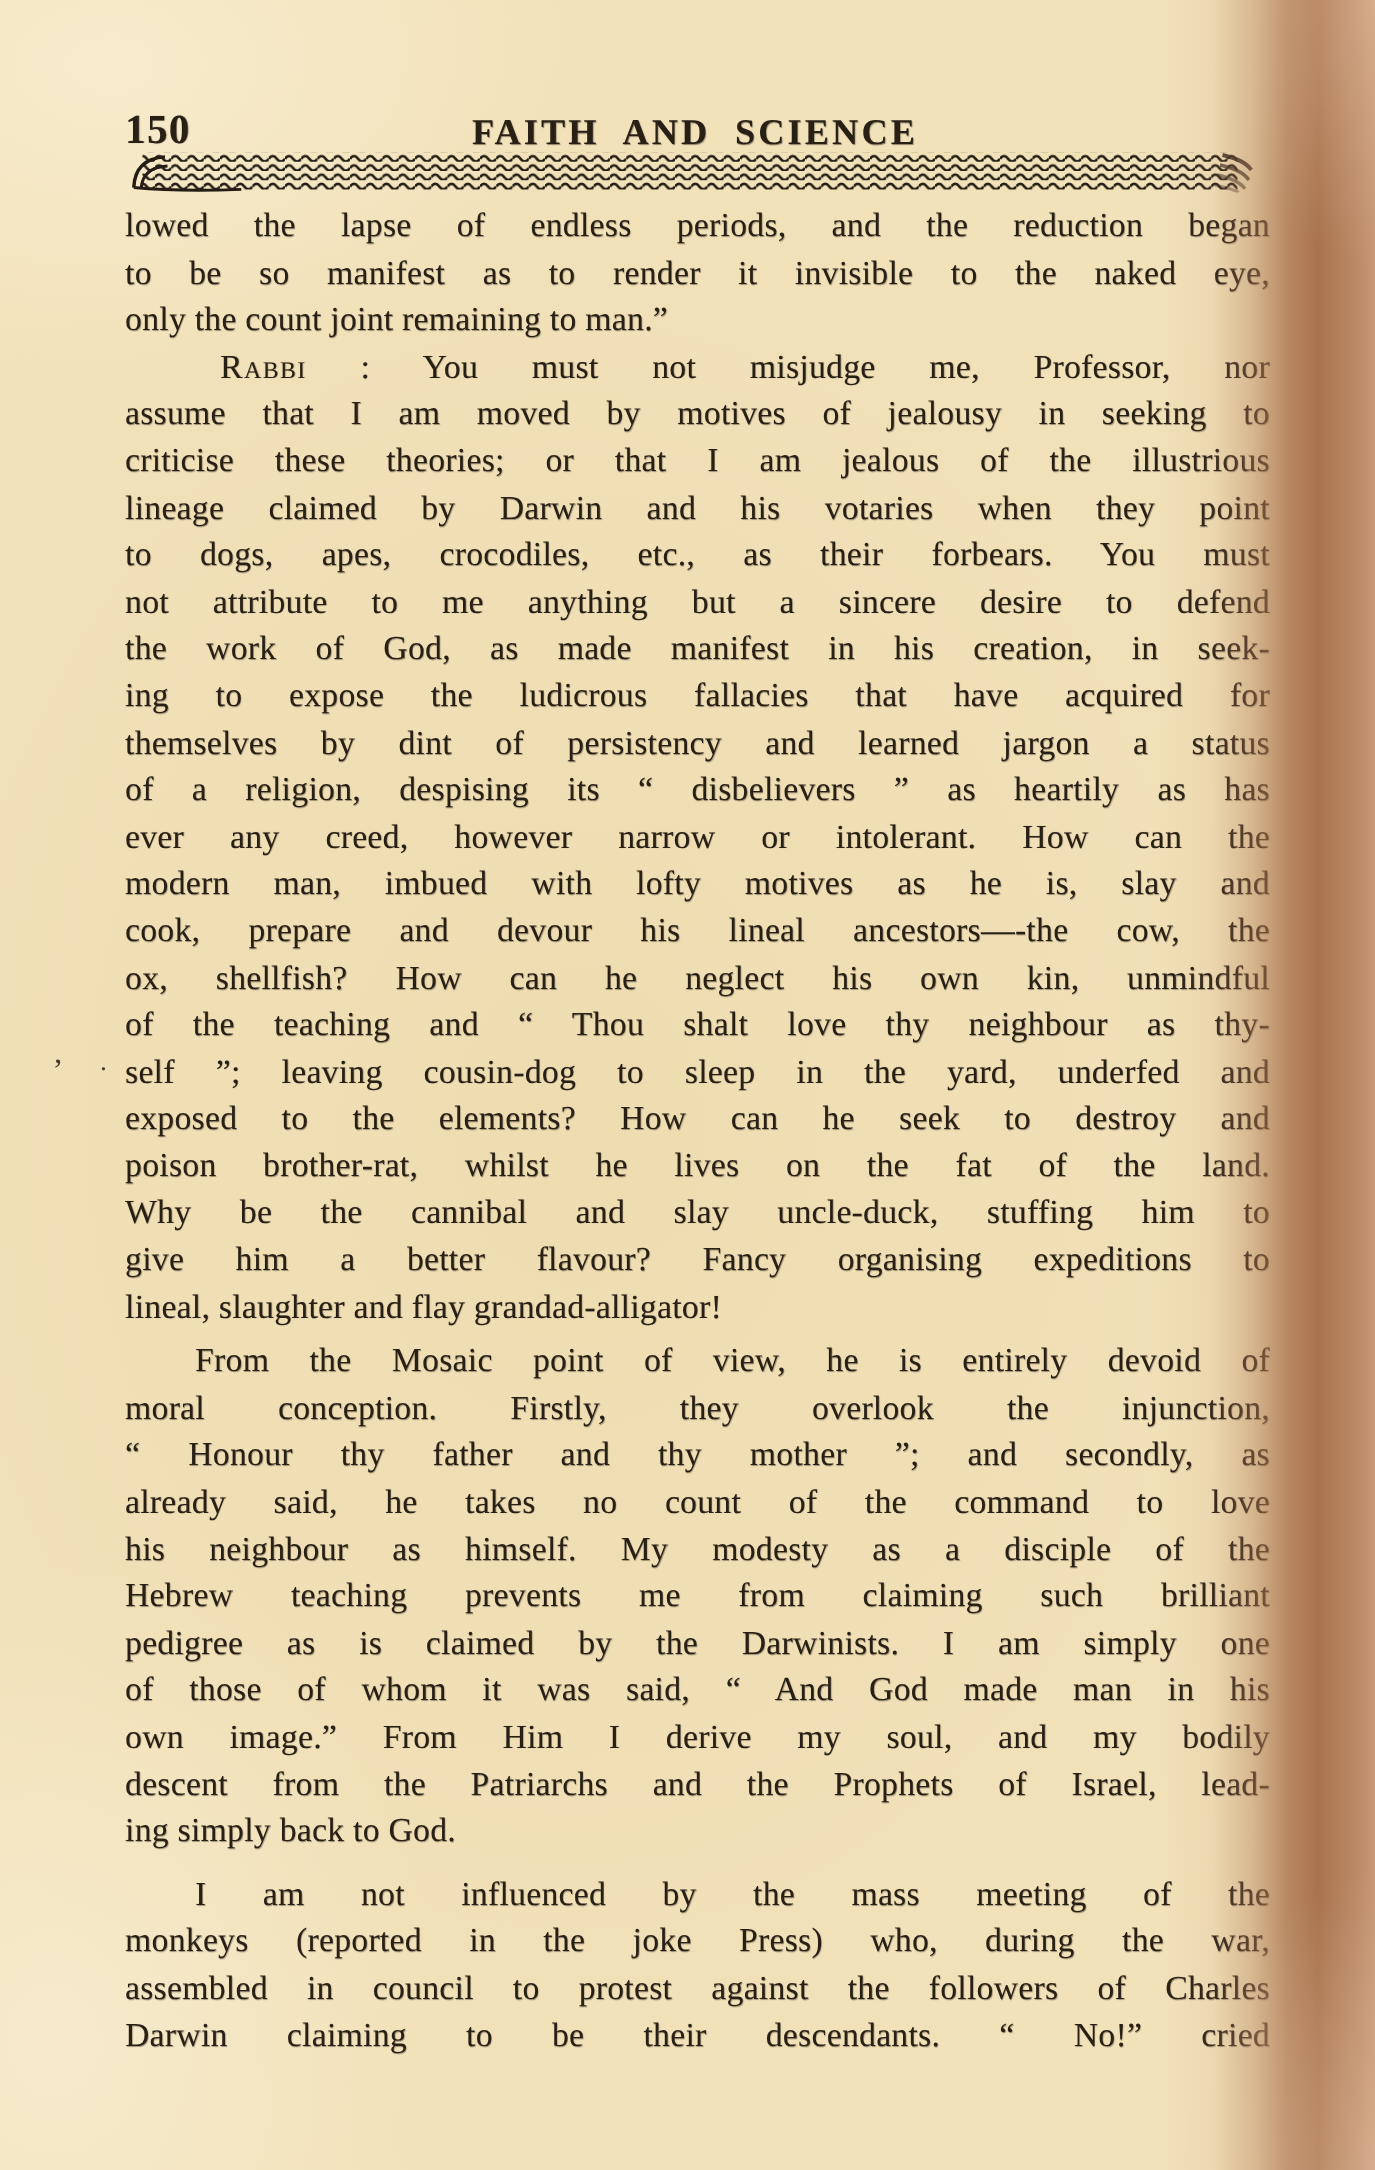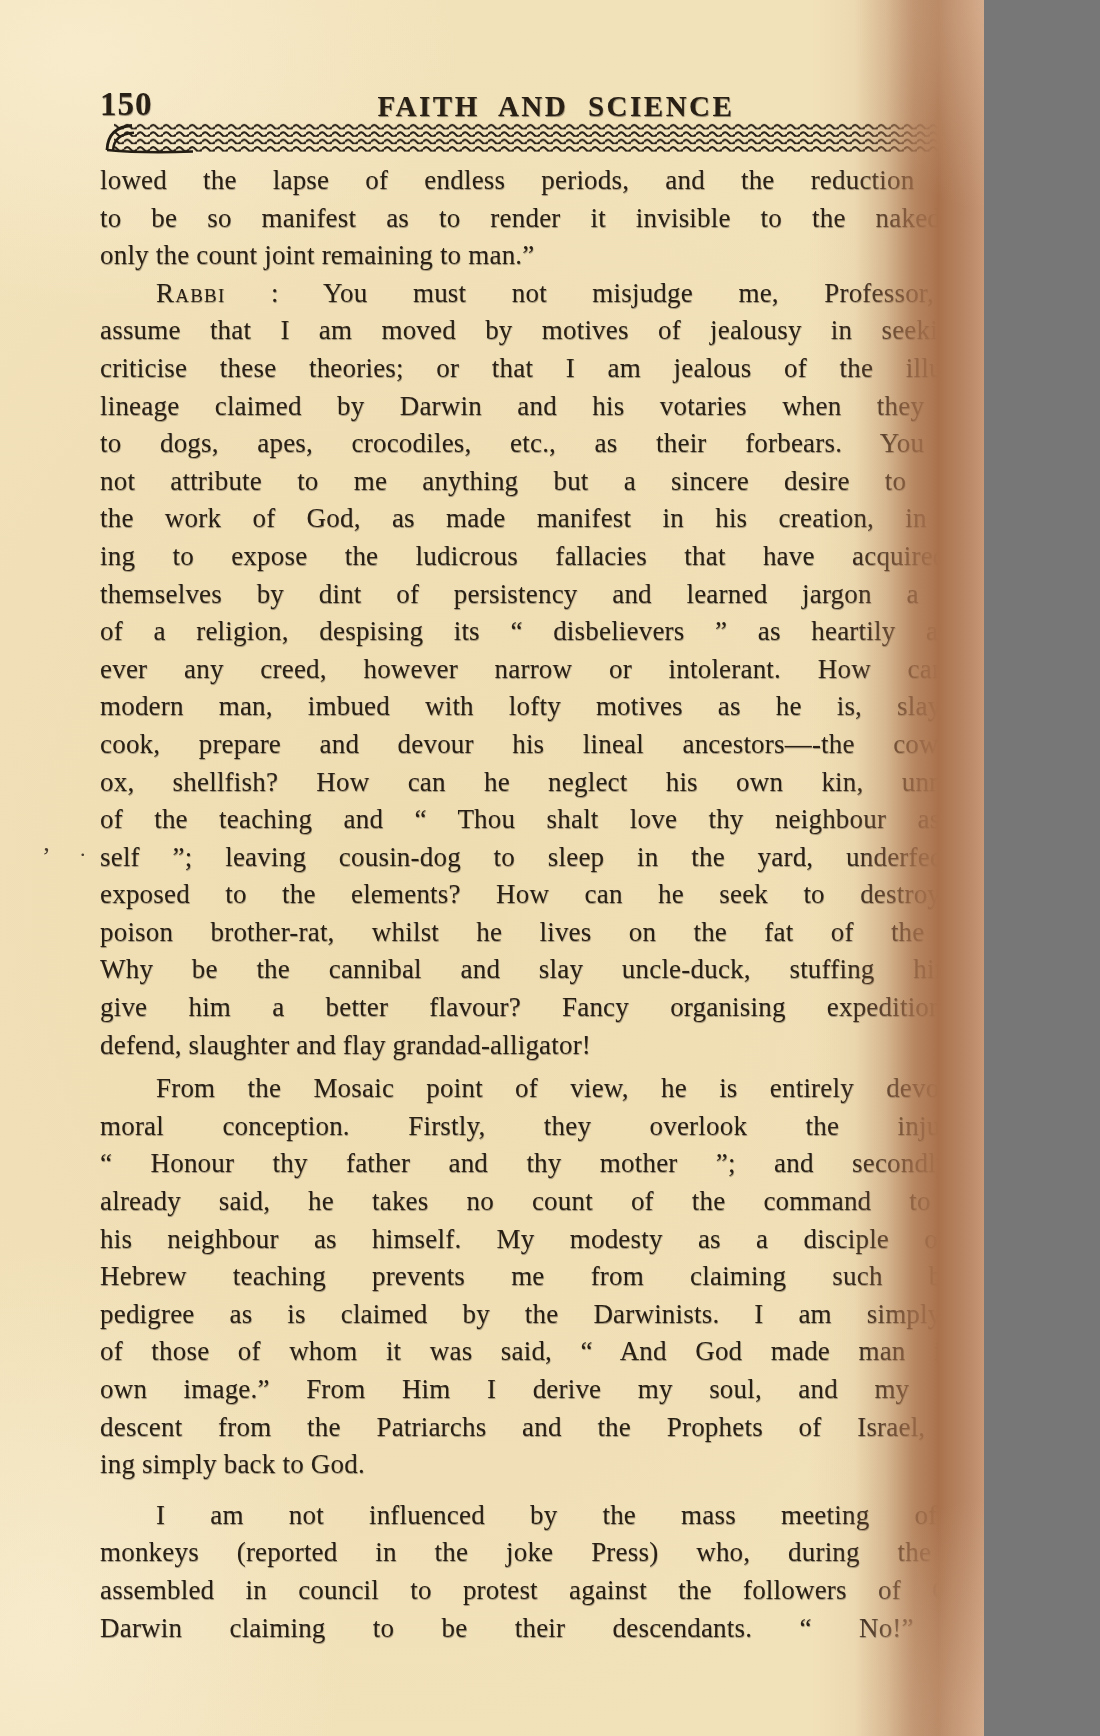--- a/index.html
+++ b/index.html
@@ -1,17 +1,17 @@
 <!DOCTYPE html>
 <html><head>
 <meta charset="utf-8">
 <style>
   html,body{margin:0;padding:0;background:#777;}
   #page{
-    position:relative;width:984px;height:1736px;overflow:hidden;
+    position:relative;width:1100px;height:1736px;overflow:hidden;
     font-family:"Liberation Serif","DejaVu Serif",serif;
     color:#281f15;
     background:
       radial-gradient(ellipse 620px 420px at 8% 3%,  rgba(252,243,219,0.55), rgba(252,243,219,0) 62%),
       radial-gradient(ellipse 520px 640px at 4% 94%, rgba(251,243,221,0.50), rgba(251,243,221,0) 60%),
       radial-gradient(ellipse 980px 1250px at 42% 52%, rgba(233,211,163,0.38), rgba(233,211,163,0) 72%),
       #f2e2ba;
   }
   
   #pagenum{
@@ -31,21 +31,21 @@
     font-size:27px;letter-spacing:0.2px;
     text-shadow:0.5px 0.6px 0.7px rgba(40,32,22,0.42);
   }
   .line{
     height:37.6px;line-height:37.6px;
     text-align:justify;text-align-last:justify;-moz-text-align-last:justify;
     overflow:hidden;white-space:nowrap;
   }
   .line.last{text-align-last:left;-moz-text-align-last:left;}
   .line.ind{text-indent:56px;}
-  .sc{font-variant:small-caps;letter-spacing:1.2px;}
+  .sc{font-variant:small-caps;letter-spacing:1.2px;margin-left:20px;}
   
   .artifact{position:absolute;color:rgba(43,34,23,0.85);}
   #artifact-apostrophe{left:42px;top:842px;font-size:26px;}
   #artifact-dot{left:80px;top:836px;font-size:22px;}
   
   #shade-right{
     position:absolute;top:0;right:0;width:175px;height:1736px;pointer-events:none;
     background:linear-gradient(to right,
       rgba(181,131,94,0)    0%,
       rgba(181,131,94,0.10) 26%,
@@ -106,21 +106,21 @@
         <div class="line">ever any creed, however narrow or intolerant. How can the</div>
         <div class="line">modern man, imbued with lofty motives as he is, slay and</div>
         <div class="line">cook, prepare and devour his lineal ancestors—-the cow, the</div>
         <div class="line">ox, shellfish? How can he neglect his own kin, unmindful</div>
         <div class="line">of the teaching and “ Thou shalt love thy neighbour as thy-</div>
         <div class="line">self ”; leaving cousin-dog to sleep in the yard, underfed and</div>
         <div class="line">exposed to the elements? How can he seek to destroy and</div>
         <div class="line">poison brother-rat, whilst he lives on the fat of the land.</div>
         <div class="line">Why be the cannibal and slay uncle-duck, stuffing him to</div>
         <div class="line">give him a better flavour? Fancy organising expeditions to</div>
-        <div class="line last">defend, slaughter and flay grandad-alligator!</div>
+        <div class="line last">lineal, slaughter and flay grandad-alligator!</div>
       </div>
       <div class="para" style="margin-top: 6px;">
         <div class="line ind">From the Mosaic point of view, he is entirely devoid of</div>
         <div class="line">moral conception. Firstly, they overlook the injunction,</div>
         <div class="line">“ Honour thy father and thy mother ”; and secondly, as</div>
         <div class="line">already said, he takes no count of the command to love</div>
         <div class="line">his neighbour as himself. My modesty as a disciple of the</div>
         <div class="line">Hebrew teaching prevents me from claiming such brilliant</div>
         <div class="line">pedigree as is claimed by the Darwinists. I am simply one</div>
         <div class="line">of those of whom it was said, “ And God made man in his</div>

